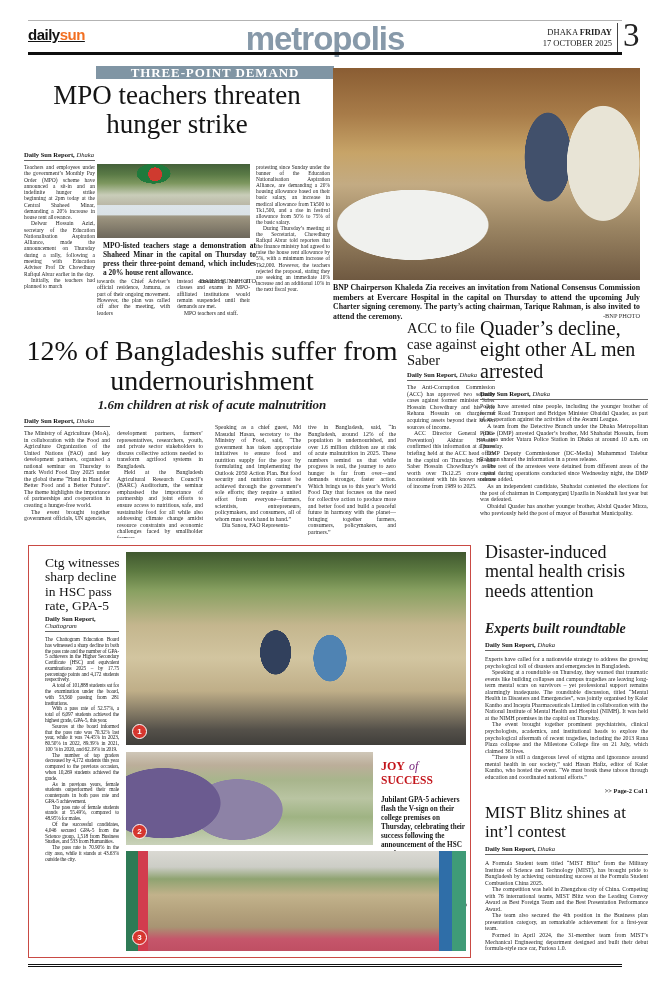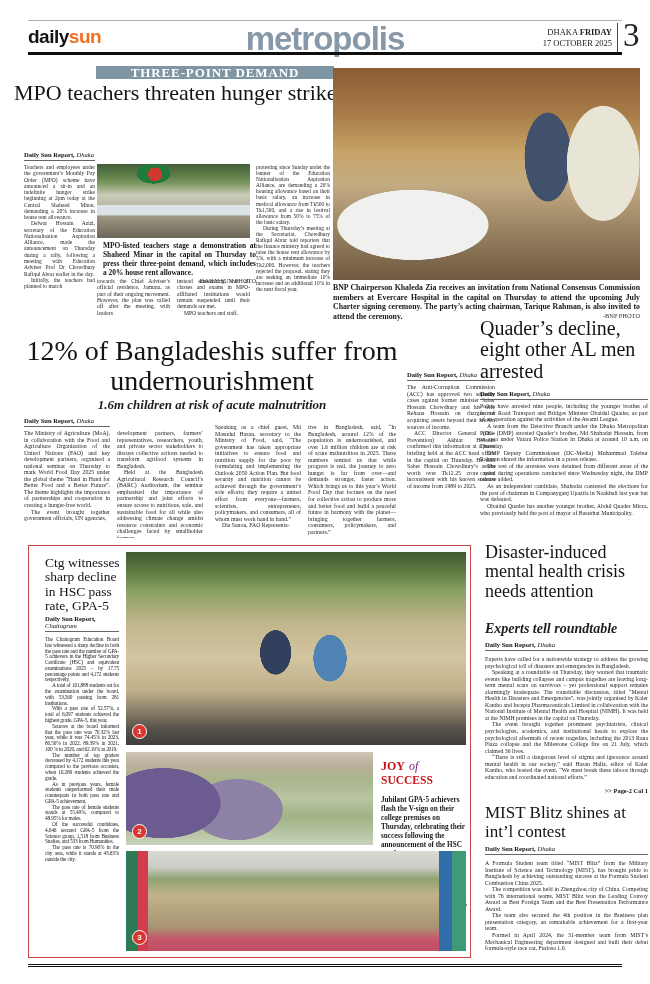--- a/index.html
+++ b/index.html
@@ -4,21 +4,21 @@
 <style>
   html,body{margin:0;padding:0;background:#ffffff;}
   .page{position:relative;width:650px;height:984px;background:#ffffff;overflow:hidden;
         font-family:"Liberation Serif",serif;color:#1b1b1b;}
   .abs{position:absolute;}
   p{margin:0;}
   .body-text p + p{text-indent:7px;}
   .body-text{text-align:justify;color:#242424;}
   .hairline{background:#b3b3b3;height:1px;}
   
-  .brand{font-family:"Liberation Sans",sans-serif;font-weight:bold;font-size:19px;letter-spacing:-0.5px;color:#121212;}
+  .brand{font-family:"Liberation Sans",sans-serif;font-weight:bold;font-size:15px;letter-spacing:-0.5px;color:#121212;text-decoration:underline;}
   .brand .sun{color:#f26f21;}
   .section-title{width:100%;text-align:center;font-family:"Liberation Sans",sans-serif;
      font-weight:bold;font-size:33px;letter-spacing:-1px;color:#8799a9;}
   .dateblock{width:100px;text-align:right;font-size:8.5px;line-height:1.25;color:#222;}
   .dateblock b{font-weight:bold;}
   .pagenum{font-size:33px;color:#222;}
   .vline{width:1px;background:#444;}
   .rule-heavy{background:#0e0e0e;}
   
   .kicker{background:#8095a4;color:#fff;font-weight:bold;font-size:13px;letter-spacing:0.9px;
@@ -75,21 +75,21 @@
   <div class="abs section-title" style="left:0;top:20px;">metropolis</div>
   <div class="abs dateblock" style="left:512px;top:27px;">
     <div><span>DHAKA</span> <b>FRIDAY</b></div>
     <div>17 OCTOBER 2025</div>
   </div>
   <div class="abs vline" style="left:617px;top:23px;height:29px;"></div>
   <div class="abs pagenum" style="left:623px;top:17px;">3</div>
   <div class="abs rule-heavy" style="left:28px;top:52px;width:594px;height:3px;"></div>
 
   <div class="abs kicker" style="left:96px;top:66px;width:238px;">THREE-POINT DEMAND</div>
-  <div class="abs headline" style="left:14px;top:81px;width:326px;font-size:22px;line-height:1.06;">MPO teachers threaten hunger strike</div>
+  <div class="abs headline" style="left:14px;top:81px;width:326px;text-align:center;font-size:27px;line-height:1.06;">MPO teachers threaten hunger strike</div>
   <div class="abs byline" style="left:24px;top:151px;width:71px;"><span class="nm">Daily Sun Report,</span> <span class="pl">Dhaka</span></div>
   <div class="abs body-text" style="left:24px;top:164px;width:71px;height:150px;overflow:hidden;font-size:5.5px;line-height:1.14;">
       <p>Teachers and employees under the government’s Monthly Pay Order (MPO) scheme have announced a sit-in and an indefinite hunger strike beginning at 2pm today at the Central Shaheed Minar, demanding a 20% increase in house rent allowance.</p>
       <p>Delwar Hossain Azizi, secretary of the Education Nationalisation Aspiration Alliance, made the announcement on Thursday during a rally, following a meeting with Education Adviser Prof Dr Chowdhury Rafiqul Abrar earlier in the day.</p>
       <p>Initially, the teachers had planned to march</p>
     </div>
   <div class="abs photo ph-mpo" style="left:97px;top:164px;width:153px;height:74px;"></div>
   <div class="abs photo-cap" style="left:103px;top:241px;width:153px;">
     <span>MPO-listed teachers stage a demonstration at Shaheed Minar in the capital on Thursday to press their three-point demand, which includes a 20% house rent allowance.</span>
     <span class="credit-line" style="display:block;">-DAILY SUN PHOTO</span>
@@ -123,20 +123,21 @@
       <p>Held at the Bangladesh Agricultural Research Council’s (BARC) Auditorium, the seminar emphasised the importance of partnership and joint efforts to ensure access to nutritious, safe, and sustainable food for all while also addressing climate change amidst resource constraints and economic challenges faced by smallholder farmers.</p>
     </div>
   <div class="abs body-text" style="left:215px;top:424px;width:86px;height:114px;overflow:hidden;font-size:5.8px;line-height:1.13;">
       <p>Speaking as a chief guest, Md Masudul Hasan, secretary to the Ministry of Food, said, “The government has taken appropriate initiatives to ensure food and nutrition supply for the poor by formulating and implementing the Outlook 2050 Action Plan. But food security and nutrition cannot be achieved through the government’s sole efforts; they require a united effort from everyone—farmers, scientists, entrepreneurs, policymakers, and consumers, all of whom must work hand in hand.”</p>
       <p>Dia Sanou, FAO Representa-</p>
     </div>
   <div class="abs body-text" style="left:308px;top:424px;width:88px;height:114px;overflow:hidden;font-size:5.8px;line-height:1.13;">
       <p>tive in Bangladesh, said, “In Bangladesh, around 12% of the population is undernourished, and over 1.6 million children are at risk of acute malnutrition in 2025. These numbers remind us that while progress is real, the journey to zero hunger is far from over—and demands stronger, faster action. Which brings us to this year’s World Food Day that focuses on the need for collective action to produce more and better food and build a peaceful future in harmony with the planet—bringing together farmers, consumers, policymakers, and partners.”</p>
     </div>
 
+  <div class="abs headline" style="left:407px;top:321px;width:88px;font-size:14.5px;line-height:1.1;">ACC to file case against Saber</div>
   <div class="abs byline" style="left:407px;top:371px;width:88px;"><span class="nm">Daily Sun Report,</span> <span class="pl">Dhaka</span></div>
   <div class="abs body-text" style="left:407px;top:384px;width:88px;height:154px;overflow:hidden;font-size:5.8px;line-height:1.14;">
       <p>The Anti-Corruption Commission (ACC) has approved two separate cases against former minister Saber Hossain Chowdhury and his wife Rehana Hossain on charges of acquiring assets beyond their known sources of income.</p>
       <p>ACC Director General (DG-Prevention) Akhtar Hossain confirmed this information at a press briefing held at the ACC head office in the capital on Thursday. He said Saber Hossain Chowdhury’s assets worth over Tk12.25 crore were inconsistent with his known sources of income from 1989 to 2025.</p>
     </div>
 
   <div class="abs headline" style="left:480px;top:318px;width:168px;font-size:20px;line-height:1.07;">Quader’s decline, eight other AL men arrested</div>
   <div class="abs byline" style="left:480px;top:390px;width:168px;"><span class="nm">Daily Sun Report,</span> <span class="pl">Dhaka</span></div>
   <div class="abs body-text" style="left:480px;top:403px;width:168px;height:137px;overflow:hidden;font-size:5.9px;line-height:1.13;">
       <p>Police have arrested nine people, including the younger brother of former Road Transport and Bridges Minister Obaidul Quader, as part of an operation against the activities of the Awami League.</p>
@@ -177,21 +178,21 @@
         <p>(2) Milestone College,</p>
         <p>(3) Feni Girls’ Cadet College.</p>
       </div>
     <div class="credit-line" style="margin-top:6px;font-size:6.8px;">-DAILY SUN PHOTO</div>
   </div>
   <div class="abs photo ph-3" style="left:126px;top:851px;width:340px;height:100px;">
     <span class="badge">3</span>
   </div>
 
   <div class="abs headline" style="left:485px;top:543px;width:163px;font-size:18px;line-height:1.07;">Disaster-induced mental health crisis needs attention</div>
-  <div class="abs" style="left:485px;top:621px;width:163px;font-size:14px;font-style:italic;font-weight:bold;color:#1d1d1d;">Experts tell roundtable</div>
+  <div class="abs" style="left:485px;top:621px;width:163px;font-size:14px;font-style:italic;font-weight:bold;color:#1d1d1d;">Experts built roundtable</div>
   <div class="abs byline" style="left:485px;top:641px;width:163px;"><span class="nm">Daily Sun Report,</span> <span class="pl">Dhaka</span></div>
   <div class="abs body-text" style="left:485px;top:656px;width:163px;height:138px;overflow:hidden;font-size:5.8px;line-height:1.13;">
       <p>Experts have called for a nationwide strategy to address the growing psychological toll of disasters and emergencies in Bangladesh.</p>
       <p>Speaking at a roundtable on Thursday, they warned that traumatic events like building collapses and campus tragedies are leaving long-term mental scars on survivors – yet professional support remains alarmingly inadequate. The roundtable discussion, titled “Mental Health in Disasters and Emergencies”, was jointly organised by Kaler Kantho and Incepta Pharmaceuticals Limited in collaboration with the National Institute of Mental Health and Hospital (NIMH). It was held at the NIMH premises in the capital on Thursday.</p>
       <p>The event brought together prominent psychiatrists, clinical psychologists, academics, and institutional heads to explore the psychological aftermath of recent tragedies, including the 2013 Rana Plaza collapse and the Milestone College fire on 21 July, which claimed 36 lives.</p>
       <p>“There is still a dangerous level of stigma and ignorance around mental health in our society,” said Hasan Hafiz, editor of Kaler Kantho, who hosted the event. “We must break these taboos through education and coordinated national efforts.”</p>
     </div>
   <div class="abs jump" style="left:485px;top:787px;width:163px;">&gt;&gt; Page-2 Col 1</div>
 
   <div class="abs headline" style="left:485px;top:804px;width:163px;font-size:17px;line-height:1.1;">MIST Blitz shines at int’l contest</div>

